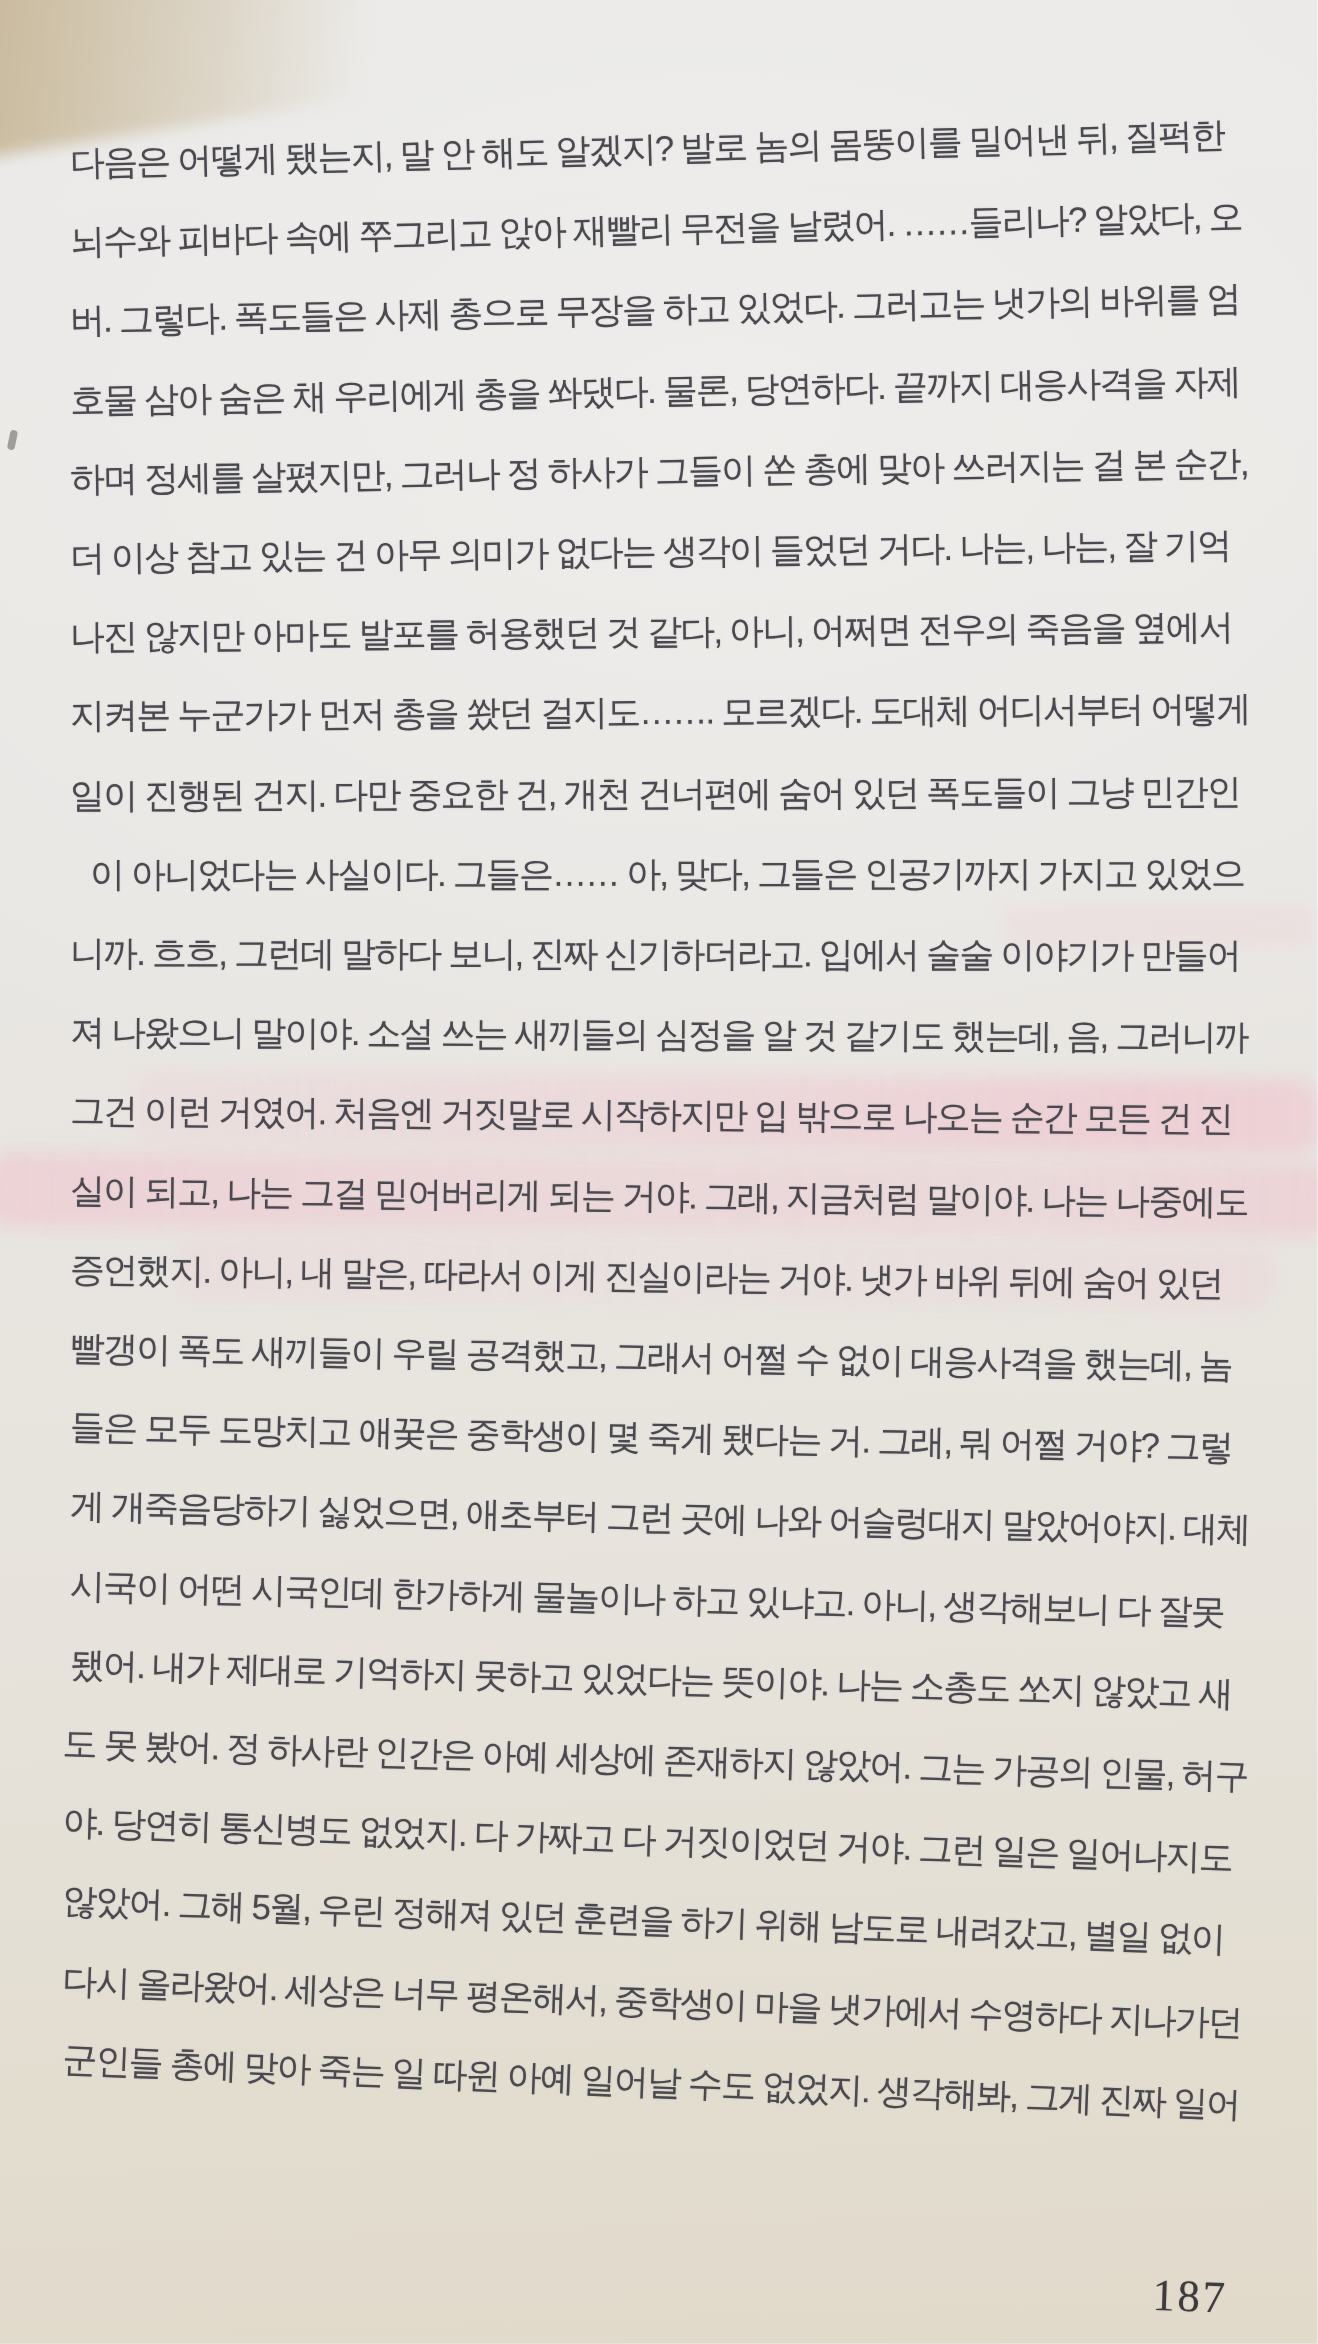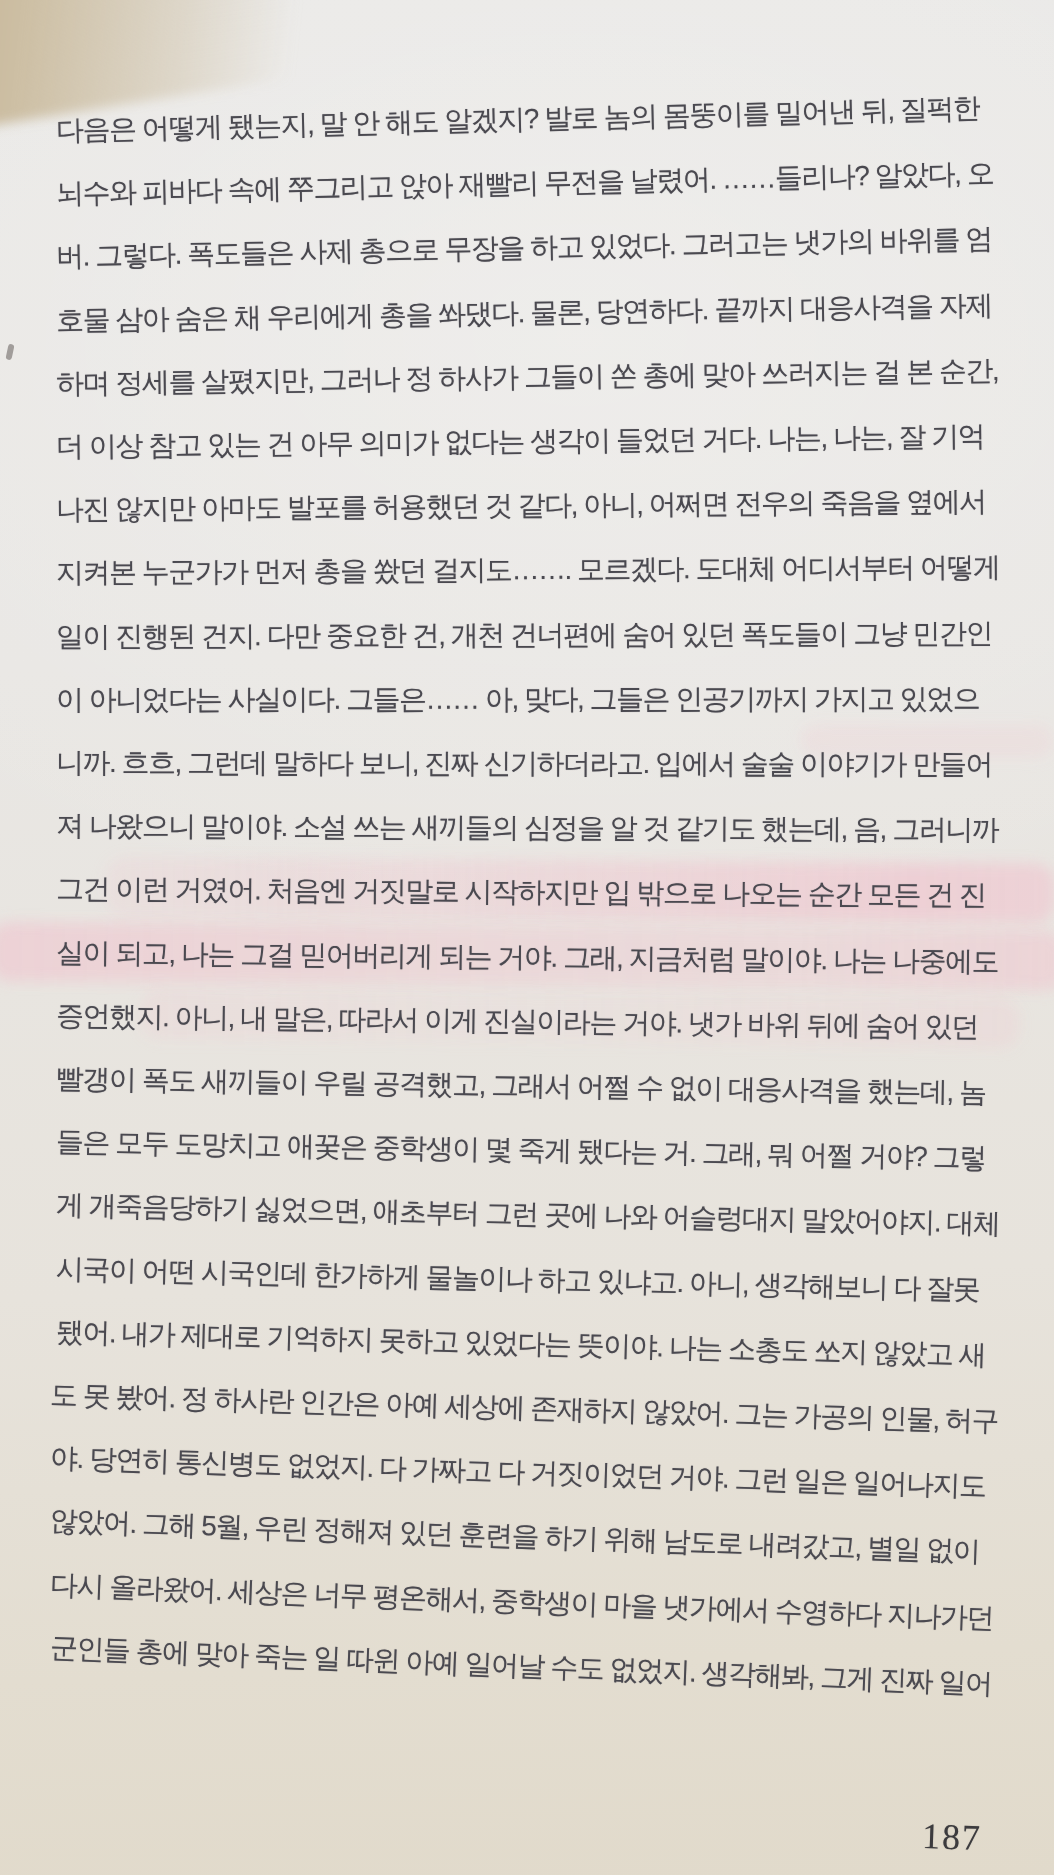--- a/index.html
+++ b/index.html
@@ -109,21 +109,21 @@
 <div id="text-block">
     <div class="line" style="top: 112px; left: 56px; transform: rotate(-1.4deg);">다음은 어떻게 됐는지, 말 안 해도 알겠지? 발로 놈의 몸뚱이를 밀어낸 뒤, 질퍽한</div>
     <div class="line" style="top: 175.2px; left: 56px; transform: rotate(-1.25deg);">뇌수와 피바다 속에 쭈그리고 앉아 재빨리 무전을 날렸어. ……들리나? 알았다, 오</div>
     <div class="line" style="top: 238.4px; left: 56px; transform: rotate(-1.1deg);">버. 그렇다. 폭도들은 사제 총으로 무장을 하고 있었다. 그러고는 냇가의 바위를 엄</div>
     <div class="line" style="top: 301.6px; left: 56px; transform: rotate(-0.95deg);">호물 삼아 숨은 채 우리에게 총을 쏴댔다. 물론, 당연하다. 끝까지 대응사격을 자제</div>
     <div class="line" style="top: 364.8px; left: 56px; transform: rotate(-0.8deg);">하며 정세를 살폈지만, 그러나 정 하사가 그들이 쏜 총에 맞아 쓰러지는 걸 본 순간,</div>
     <div class="line" style="top: 428px; left: 56px; transform: rotate(-0.65deg);">더 이상 참고 있는 건 아무 의미가 없다는 생각이 들었던 거다. 나는, 나는, 잘 기억</div>
     <div class="line" style="top: 491.2px; left: 56px; transform: rotate(-0.5deg);">나진 않지만 아마도 발포를 허용했던 것 같다, 아니, 어쩌면 전우의 죽음을 옆에서</div>
     <div class="line" style="top: 554.4px; left: 56px; transform: rotate(-0.35deg);">지켜본 누군가가 먼저 총을 쐈던 걸지도……. 모르겠다. 도대체 어디서부터 어떻게</div>
     <div class="line" style="top: 617.6px; left: 56px; transform: rotate(-0.2deg);">일이 진행된 건지. 다만 중요한 건, 개천 건너편에 숨어 있던 폭도들이 그냥 민간인</div>
-    <div class="line" style="top: 680.8px; left: 56px; transform: rotate(-0.05deg);">이 아니었다는 사실이다. 그들은…… 아, 맞다, 그들은 인공기까지 가지고 있었으</div>
+    <div class="line" style="top: 680.8px; left: 72px; transform: rotate(-0.05deg);">이 아니었다는 사실이다. 그들은…… 아, 맞다, 그들은 인공기까지 가지고 있었으</div>
     <div class="line" style="top: 744px; left: 56px; transform: rotate(0.1deg);">니까. 흐흐, 그런데 말하다 보니, 진짜 신기하더라고. 입에서 술술 이야기가 만들어</div>
     <div class="line" style="top: 807.2px; left: 56px; transform: rotate(0.25deg);">져 나왔으니 말이야. 소설 쓰는 새끼들의 심정을 알 것 같기도 했는데, 음, 그러니까</div>
     <div class="line" style="top: 870.4px; left: 56px; transform: rotate(0.4deg);">그건 이런 거였어. 처음엔 거짓말로 시작하지만 입 밖으로 나오는 순간 모든 건 진</div>
     <div class="line" style="top: 933.6px; left: 56px; transform: rotate(0.55deg);">실이 되고, 나는 그걸 믿어버리게 되는 거야. 그래, 지금처럼 말이야. 나는 나중에도</div>
     <div class="line" style="top: 996.8px; left: 56px; transform: rotate(0.7deg);">증언했지. 아니, 내 말은, 따라서 이게 진실이라는 거야. 냇가 바위 뒤에 숨어 있던</div>
     <div class="line" style="top: 1060px; left: 56px; transform: rotate(0.85deg);">빨갱이 폭도 새끼들이 우릴 공격했고, 그래서 어쩔 수 없이 대응사격을 했는데, 놈</div>
     <div class="line" style="top: 1123.2px; left: 56px; transform: rotate(1deg);">들은 모두 도망치고 애꿎은 중학생이 몇 죽게 됐다는 거. 그래, 뭐 어쩔 거야? 그렇</div>
     <div class="line" style="top: 1186.4px; left: 56px; transform: rotate(1.15deg);">게 개죽음당하기 싫었으면, 애초부터 그런 곳에 나와 어슬렁대지 말았어야지. 대체</div>
     <div class="line" style="top: 1249.6px; left: 56px; transform: rotate(1.3deg);">시국이 어떤 시국인데 한가하게 물놀이나 하고 있냐고. 아니, 생각해보니 다 잘못</div>
     <div class="line" style="top: 1312.8px; left: 56px; transform: rotate(1.45deg);">됐어. 내가 제대로 기억하지 못하고 있었다는 뜻이야. 나는 소총도 쏘지 않았고 새</div>

